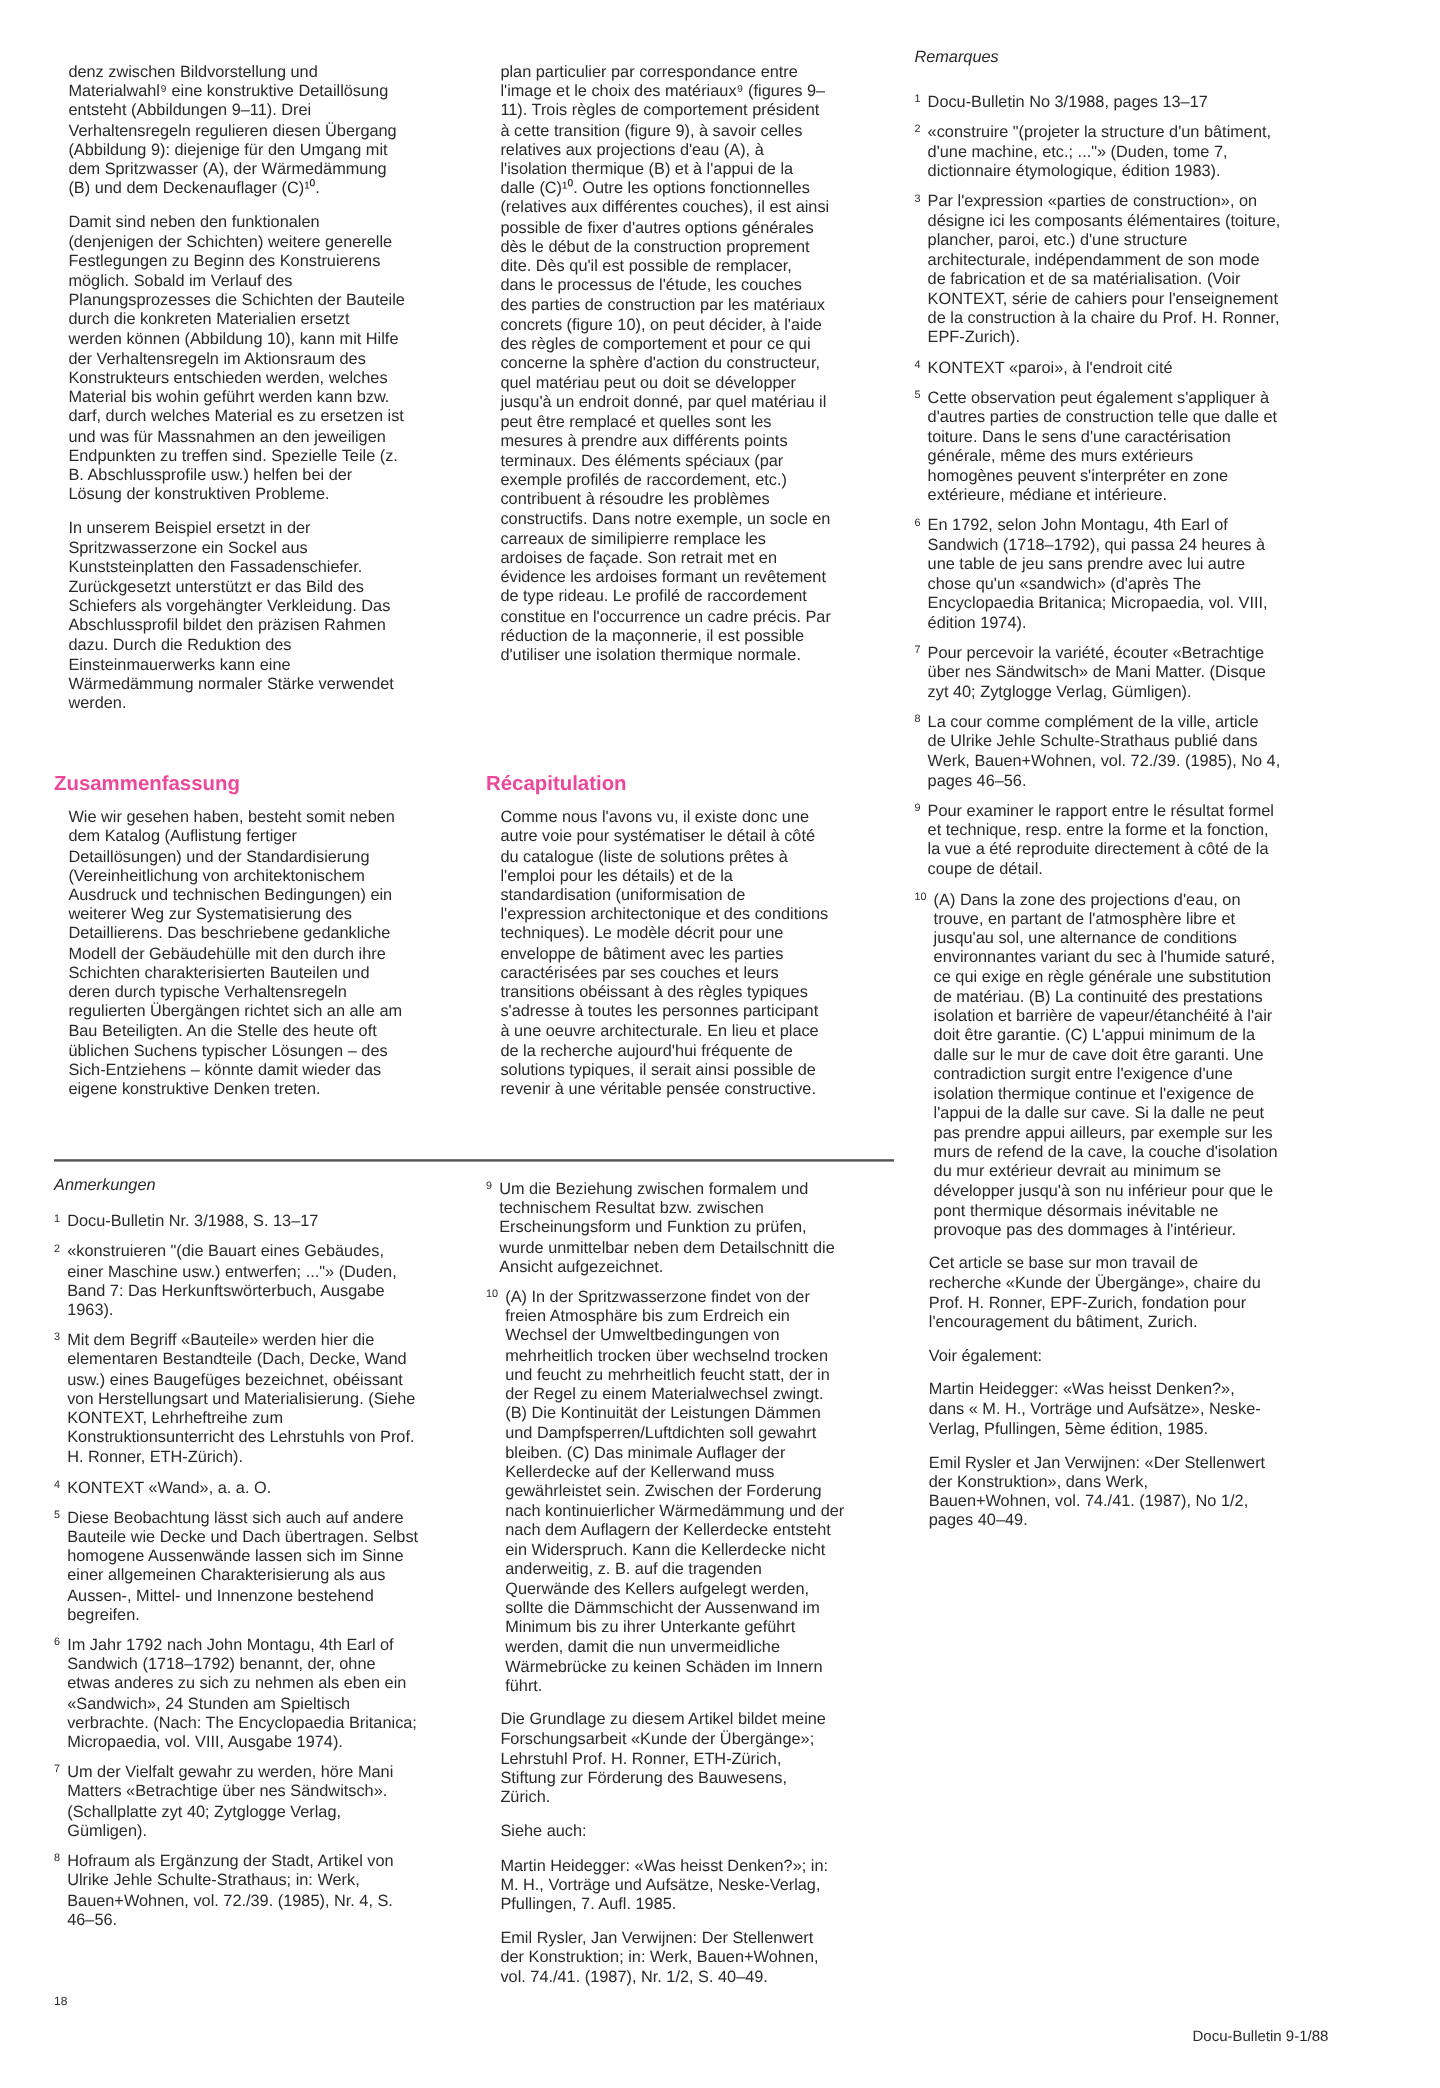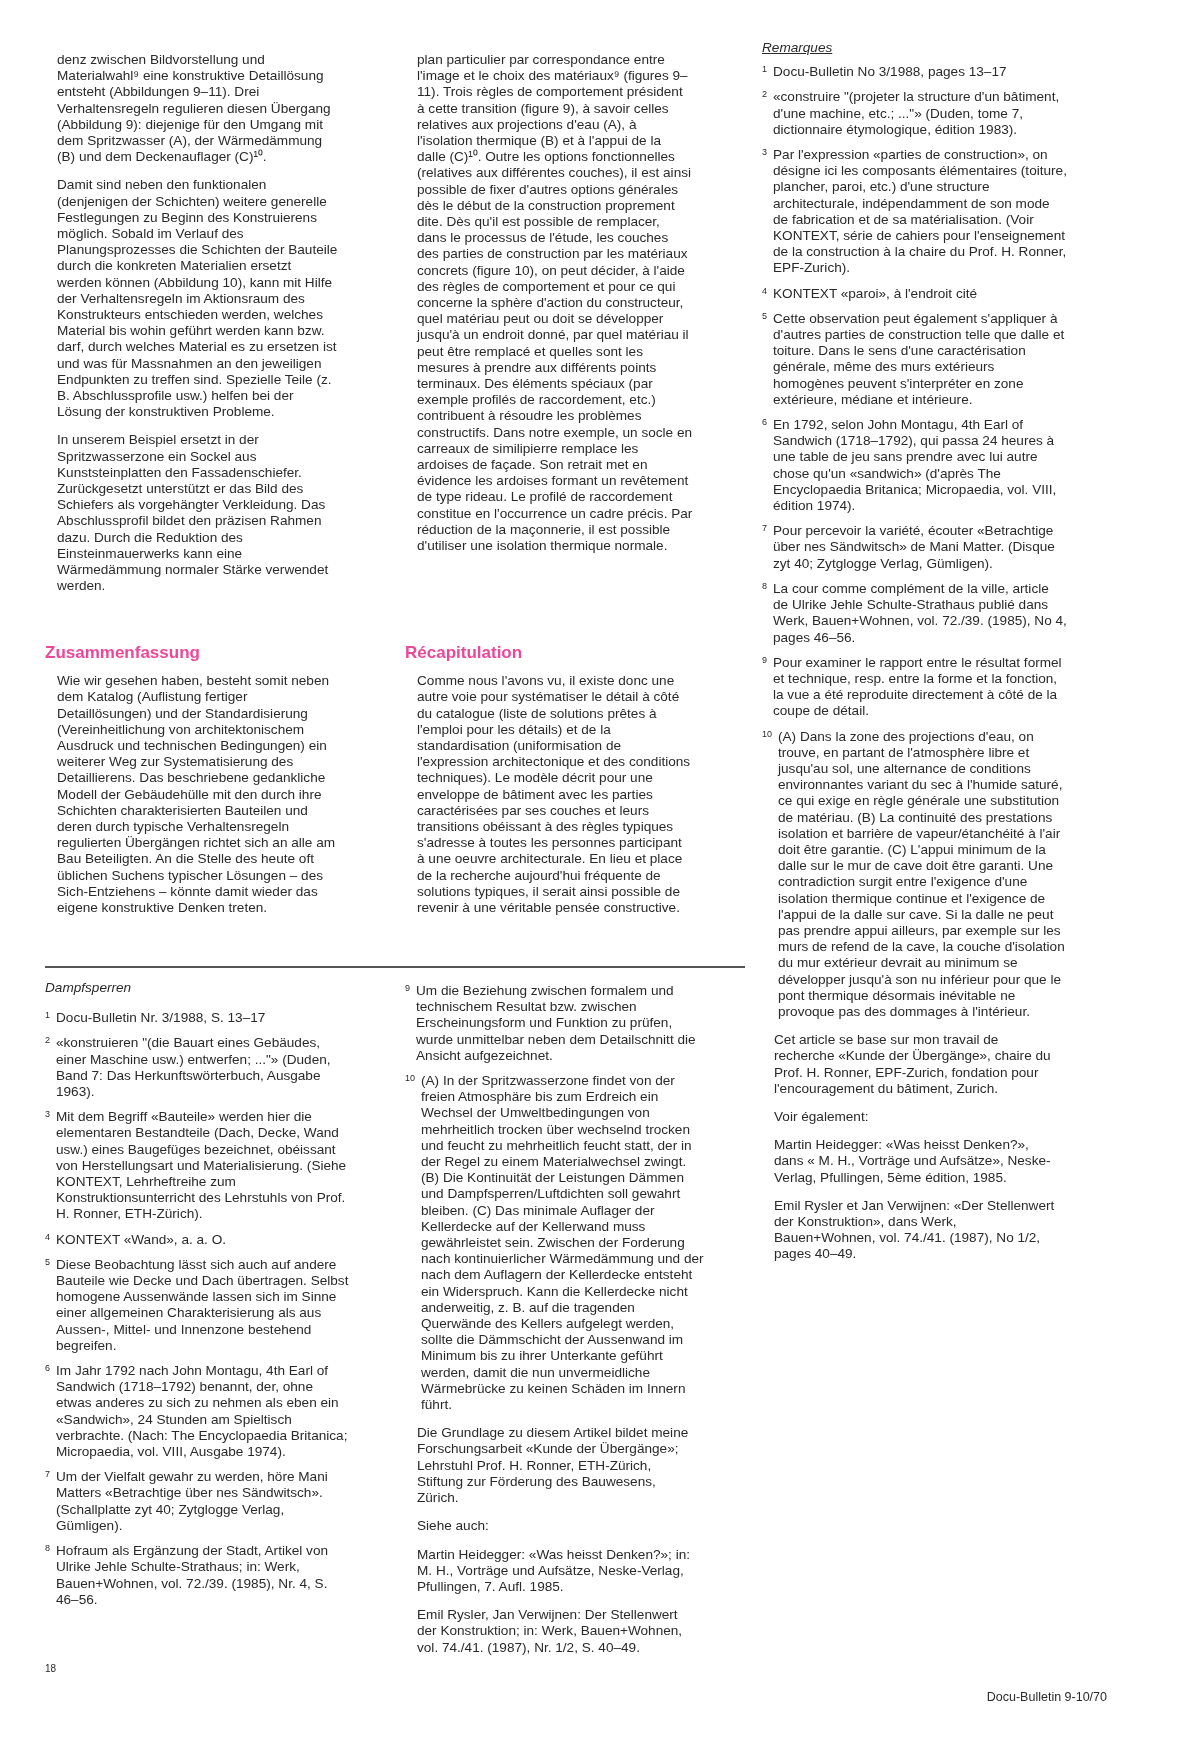--- a/index.html
+++ b/index.html
@@ -39,52 +39,52 @@
 </div>
 
 <div class="col c2" style="top:645px;">
   <h2>Récapitulation</h2>
   <p>Comme nous l'avons vu, il existe donc une autre voie pour systématiser le détail à côté du catalogue (liste de solutions prêtes à l'emploi pour les détails) et de la standardisation (uniformisation de l'expression architectonique et des conditions techniques). Le modèle décrit pour une enveloppe de bâtiment avec les parties caractérisées par ses couches et leurs transitions obéissant à des règles typiques s'adresse à toutes les personnes participant à une oeuvre architecturale. En lieu et place de la recherche aujourd'hui fréquente de solutions typiques, il serait ainsi possible de revenir à une véritable pensée constructive.</p>
 </div>
 
 <div class="rule"></div>
 
 <div class="col c1" style="top:980px;">
-  <p class="notes-title">Dampfsperren</p>
+  <p class="notes-title">Anmerkungen</p>
   <div class="note"><span class="num">1</span><span>Docu-Bulletin Nr. 3/1988, S. 13–17</span></div>
   <div class="note"><span class="num">2</span><span>«konstruieren "(die Bauart eines Gebäudes, einer Maschine usw.) entwerfen; ..."» (Duden, Band 7: Das Herkunftswörterbuch, Ausgabe 1963).</span></div>
   <div class="note"><span class="num">3</span><span>Mit dem Begriff «Bauteile» werden hier die elementaren Bestandteile (Dach, Decke, Wand usw.) eines Baugefüges bezeichnet, obéissant von Herstellungsart und Materialisierung. (Siehe KONTEXT, Lehrheftreihe zum Konstruktionsunterricht des Lehrstuhls von Prof. H. Ronner, ETH-Zürich).</span></div>
   <div class="note"><span class="num">4</span><span>KONTEXT «Wand», a. a. O.</span></div>
   <div class="note"><span class="num">5</span><span>Diese Beobachtung lässt sich auch auf andere Bauteile wie Decke und Dach übertragen. Selbst homogene Aussenwände lassen sich im Sinne einer allgemeinen Charakterisierung als aus Aussen-, Mittel- und Innenzone bestehend begreifen.</span></div>
   <div class="note"><span class="num">6</span><span>Im Jahr 1792 nach John Montagu, 4th Earl of Sandwich (1718–1792) benannt, der, ohne etwas anderes zu sich zu nehmen als eben ein «Sandwich», 24 Stunden am Spieltisch verbrachte. (Nach: The Encyclopaedia Britanica; Micropaedia, vol. VIII, Ausgabe 1974).</span></div>
   <div class="note"><span class="num">7</span><span>Um der Vielfalt gewahr zu werden, höre Mani Matters «Betrachtige über nes Sändwitsch». (Schallplatte zyt 40; Zytglogge Verlag, Gümligen).</span></div>
   <div class="note"><span class="num">8</span><span>Hofraum als Ergänzung der Stadt, Artikel von Ulrike Jehle Schulte-Strathaus; in: Werk, Bauen+Wohnen, vol. 72./39. (1985), Nr. 4, S. 46–56.</span></div>
 </div>
 
 <div class="col c2" style="top:983px;">
   <div class="note"><span class="num">9</span><span>Um die Beziehung zwischen formalem und technischem Resultat bzw. zwischen Erscheinungsform und Funktion zu prüfen, wurde unmittelbar neben dem Detailschnitt die Ansicht aufgezeichnet.</span></div>
   <div class="note wide"><span class="num">10</span><span>(A) In der Spritzwasserzone findet von der freien Atmosphäre bis zum Erdreich ein Wechsel der Umweltbedingungen von mehrheitlich trocken über wechselnd trocken und feucht zu mehrheitlich feucht statt, der in der Regel zu einem Materialwechsel zwingt. (B) Die Kontinuität der Leistungen Dämmen und Dampfsperren/Luftdichten soll gewahrt bleiben. (C) Das minimale Auflager der Kellerdecke auf der Kellerwand muss gewährleistet sein. Zwischen der Forderung nach kontinuierlicher Wärmedämmung und der nach dem Auflagern der Kellerdecke entsteht ein Widerspruch. Kann die Kellerdecke nicht anderweitig, z. B. auf die tragenden Querwände des Kellers aufgelegt werden, sollte die Dämmschicht der Aussenwand im Minimum bis zu ihrer Unterkante geführt werden, damit die nun unvermeidliche Wärmebrücke zu keinen Schäden im Innern führt.</span></div>
   <p class="plain">Die Grundlage zu diesem Artikel bildet meine Forschungsarbeit «Kunde der Übergänge»; Lehrstuhl Prof. H. Ronner, ETH-Zürich, Stiftung zur Förderung des Bauwesens, Zürich.</p>
   <p>Siehe auch:</p>
   <p class="plain">Martin Heidegger: «Was heisst Denken?»; in: M. H., Vorträge und Aufsätze, Neske-Verlag, Pfullingen, 7. Aufl. 1985.</p>
   <p class="plain">Emil Rysler, Jan Verwijnen: Der Stellenwert der Konstruktion; in: Werk, Bauen+Wohnen, vol. 74./41. (1987), Nr. 1/2, S. 40–49.</p>
 </div>
 
 <div class="col c3" style="top:40px;">
-  <p class="notes-title" style="margin-bottom:8px;text-decoration:underline;">Remarques</p>
+  <p class="notes-title" style="margin-bottom:21px;">Remarques</p>
   <div class="note"><span class="num">1</span><span>Docu-Bulletin No 3/1988, pages 13–17</span></div>
   <div class="note"><span class="num">2</span><span>«construire "(projeter la structure d'un bâtiment, d'une machine, etc.; ..."» (Duden, tome 7, dictionnaire étymologique, édition 1983).</span></div>
   <div class="note"><span class="num">3</span><span>Par l'expression «parties de construction», on désigne ici les composants élémentaires (toiture, plancher, paroi, etc.) d'une structure architecturale, indépendamment de son mode de fabrication et de sa matérialisation. (Voir KONTEXT, série de cahiers pour l'enseignement de la construction à la chaire du Prof. H. Ronner, EPF-Zurich).</span></div>
   <div class="note"><span class="num">4</span><span>KONTEXT «paroi», à l'endroit cité</span></div>
   <div class="note"><span class="num">5</span><span>Cette observation peut également s'appliquer à d'autres parties de construction telle que dalle et toiture. Dans le sens d'une caractérisation générale, même des murs extérieurs homogènes peuvent s'interpréter en zone extérieure, médiane et intérieure.</span></div>
   <div class="note"><span class="num">6</span><span>En 1792, selon John Montagu, 4th Earl of Sandwich (1718–1792), qui passa 24 heures à une table de jeu sans prendre avec lui autre chose qu'un «sandwich» (d'après The Encyclopaedia Britanica; Micropaedia, vol. VIII, édition 1974).</span></div>
   <div class="note"><span class="num">7</span><span>Pour percevoir la variété, écouter «Betrachtige über nes Sändwitsch» de Mani Matter. (Disque zyt 40; Zytglogge Verlag, Gümligen).</span></div>
   <div class="note"><span class="num">8</span><span>La cour comme complément de la ville, article de Ulrike Jehle Schulte-Strathaus publié dans Werk, Bauen+Wohnen, vol. 72./39. (1985), No 4, pages 46–56.</span></div>
   <div class="note"><span class="num">9</span><span>Pour examiner le rapport entre le résultat formel et technique, resp. entre la forme et la fonction, la vue a été reproduite directement à côté de la coupe de détail.</span></div>
   <div class="note wide"><span class="num">10</span><span>(A) Dans la zone des projections d'eau, on trouve, en partant de l'atmosphère libre et jusqu'au sol, une alternance de conditions environnantes variant du sec à l'humide saturé, ce qui exige en règle générale une substitution de matériau. (B) La continuité des prestations isolation et barrière de vapeur/étanchéité à l'air doit être garantie. (C) L'appui minimum de la dalle sur le mur de cave doit être garanti. Une contradiction surgit entre l'exigence d'une isolation thermique continue et l'exigence de l'appui de la dalle sur cave. Si la dalle ne peut pas prendre appui ailleurs, par exemple sur les murs de refend de la cave, la couche d'isolation du mur extérieur devrait au minimum se développer jusqu'à son nu inférieur pour que le pont thermique désormais inévitable ne provoque pas des dommages à l'intérieur.</span></div>
   <p class="plain">Cet article se base sur mon travail de recherche «Kunde der Übergänge», chaire du Prof. H. Ronner, EPF-Zurich, fondation pour l'encouragement du bâtiment, Zurich.</p>
   <p>Voir également:</p>
   <p class="plain">Martin Heidegger: «Was heisst Denken?», dans « M. H., Vorträge und Aufsätze», Neske-Verlag, Pfullingen, 5ème édition, 1985.</p>
   <p class="plain">Emil Rysler et Jan Verwijnen: «Der Stellenwert der Konstruktion», dans Werk, Bauen+Wohnen, vol. 74./41. (1987), No 1/2, pages 40–49.</p>
 </div>
 
 <div class="folio-left">18</div>
-<div class="folio-right">Docu-Bulletin 9-10/70</div>
+<div class="folio-right">Docu-Bulletin 9-1/88</div>
 
 </body></html>

